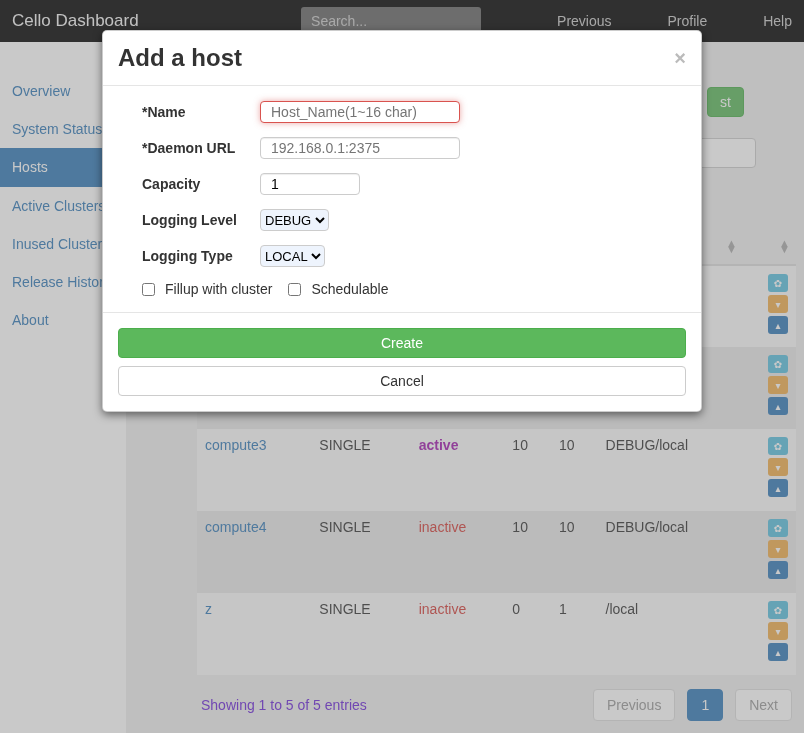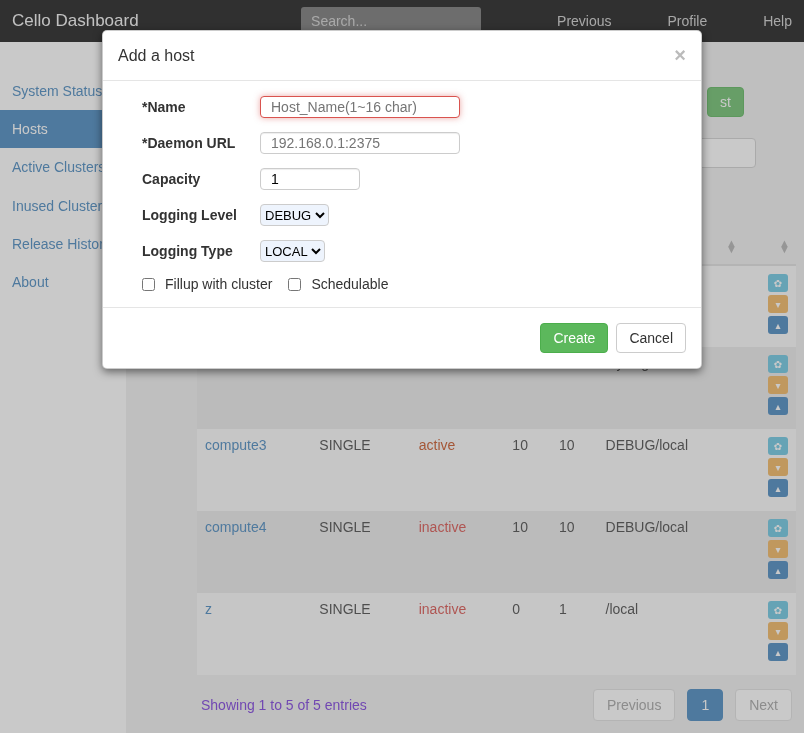--- a/index.html
+++ b/index.html
@@ -25,21 +25,21 @@
 
 
 .tablewrap { position: absolute; left: 70px; top: 190px; right: 8px; }
 table { width: 100%; border-collapse: collapse; }
 th, td { padding: 8px; text-align: left; vertical-align: top; font-size: 14px; }
 th { border-bottom: 2px solid #ddd; color: #333; position: relative; }
 th .sort { position: absolute; right: 6px; top: 8px; color: #aaa; font-size: 11px; line-height: 6px; }
 tr.odd td { background: #fbfbfb; }
 tr.even td { background: #e8e8e8; }
 .link { color: #337ab7; cursor: pointer; }
-.status-active { color: #c2410c; }
+.status-active { color: #a21caf; font-weight: bold; }
 .status-inactive { color: #d43f3a; }
 .actions { display: flex; flex-direction: column; gap: 3px; align-items: flex-end; }
 .actbtn { width: 20px; height: 18px; border-radius: 3px; color: #fff; font-size: 10px; display: flex; align-items: center; justify-content: center; cursor: pointer; }
 .ab-gear { background: #5bc0de; }
 .ab-down { background: #f0ad4e; }
 .ab-up { background: #337ab7; }
 tr.row1 td { height: 82px; }
 tr.row2 td { height: 82px; }
 
 .footer-row { display: flex; justify-content: space-between; align-items: center; margin-top: 14px; padding: 0 4px; }
@@ -48,51 +48,52 @@
 .pgbtn { border: 1px solid #ddd; background: #fff; color: #337ab7; padding: 7px 13px; border-radius: 4px; font-size: 14px; cursor: pointer; }
 .pgbtn.active { background: #337ab7; color: #fff; border-color: #337ab7; }
 .pgbtn.disabled { color: #999; }
 
 
 .backdrop { position: absolute; inset: 0; background: rgba(120,120,120,0.4); }
 
 
 .modal { position: absolute; top: 30px; left: 102px; width: 600px; background: #fff; border-radius: 5px; box-shadow: 0 3px 9px rgba(0,0,0,.5); border: 1px solid rgba(0,0,0,.2); }
 .modal-header { padding: 13px 15px; border-bottom: 1px solid #e5e5e5; display: flex; justify-content: space-between; align-items: center; }
-.modal-title { font-size: 16px; font-weight: 400; }
+.modal-title { font-size: 24px; font-weight: 700; }
 .close-x { color: #bbb; font-size: 20px; cursor: pointer; font-weight: bold; }
 .modal-body { padding: 15px; margin-left: 24px; }
 .form-row { display: flex; align-items: center; margin-bottom: 14px; }
 .form-label { width: 118px; font-weight: bold; font-size: 14px; }
 .form-input { border: 1px solid #ccc; border-radius: 4px; padding: 6px 10px; font-size: 14px; height: 22px; box-shadow: inset 0 1px 1px rgba(0,0,0,.07); }
 .form-input.name { width: 200px; border-color: #d9534f; box-shadow: 0 0 6px rgba(217,83,79,.5); }
 .form-input.url { width: 200px; }
 .form-input.cap { width: 100px; }
 select.form-select { border: 1px solid #ccc; border-radius: 4px; font-size: 13px; height: 22px; background: #eef4fd; }
 .check-row { display: flex; align-items: center; gap: 6px; font-size: 14px; }
 .check-row input { margin: 0 4px 0 0; }
 .check-row label { margin-right: 10px; }
-.modal-footer { border-top: 1px solid #e5e5e5; padding: 15px; display: flex; justify-content: flex-end; gap: 8px; }
+.modal-footer { border-top: 1px solid #e5e5e5; padding: 15px; display: flex; justify-content: flex-end; gap: 8px; flex-direction: column; }
 .btn { border-radius: 4px; padding: 6px 12px; font-size: 14px; cursor: pointer; border: 1px solid transparent; }
 .btn-create { background: #5cb85c; border-color: #4cae4c; color: #fff; }
 .btn-cancel { background: #fff; border-color: #ccc; color: #333; }
 </style>
 </head>
 <body>
 
 <div class="topbar">
   <span class="brand">Cello Dashboard</span>
   <input class="search-box" placeholder="Search..." style="">
   <span class="toplink">Previous</span>
   <span class="toplink">Profile</span>
   <span class="toplink">Help</span>
 </div>
 
 <div class="main">
   <div class="sidebar">
+    <span class="sideitem">Overview</span>
     <span class="sideitem">System Status</span>
     <span class="sideitem active">Hosts</span>
     <span class="sideitem">Active Clusters</span>
     <span class="sideitem">Inused Clusters</span>
     <span class="sideitem">Release History</span>
     <span class="sideitem">About</span>
   </div>
 
   <div class="content">
     <span class="btn-success-bg">st</span>

